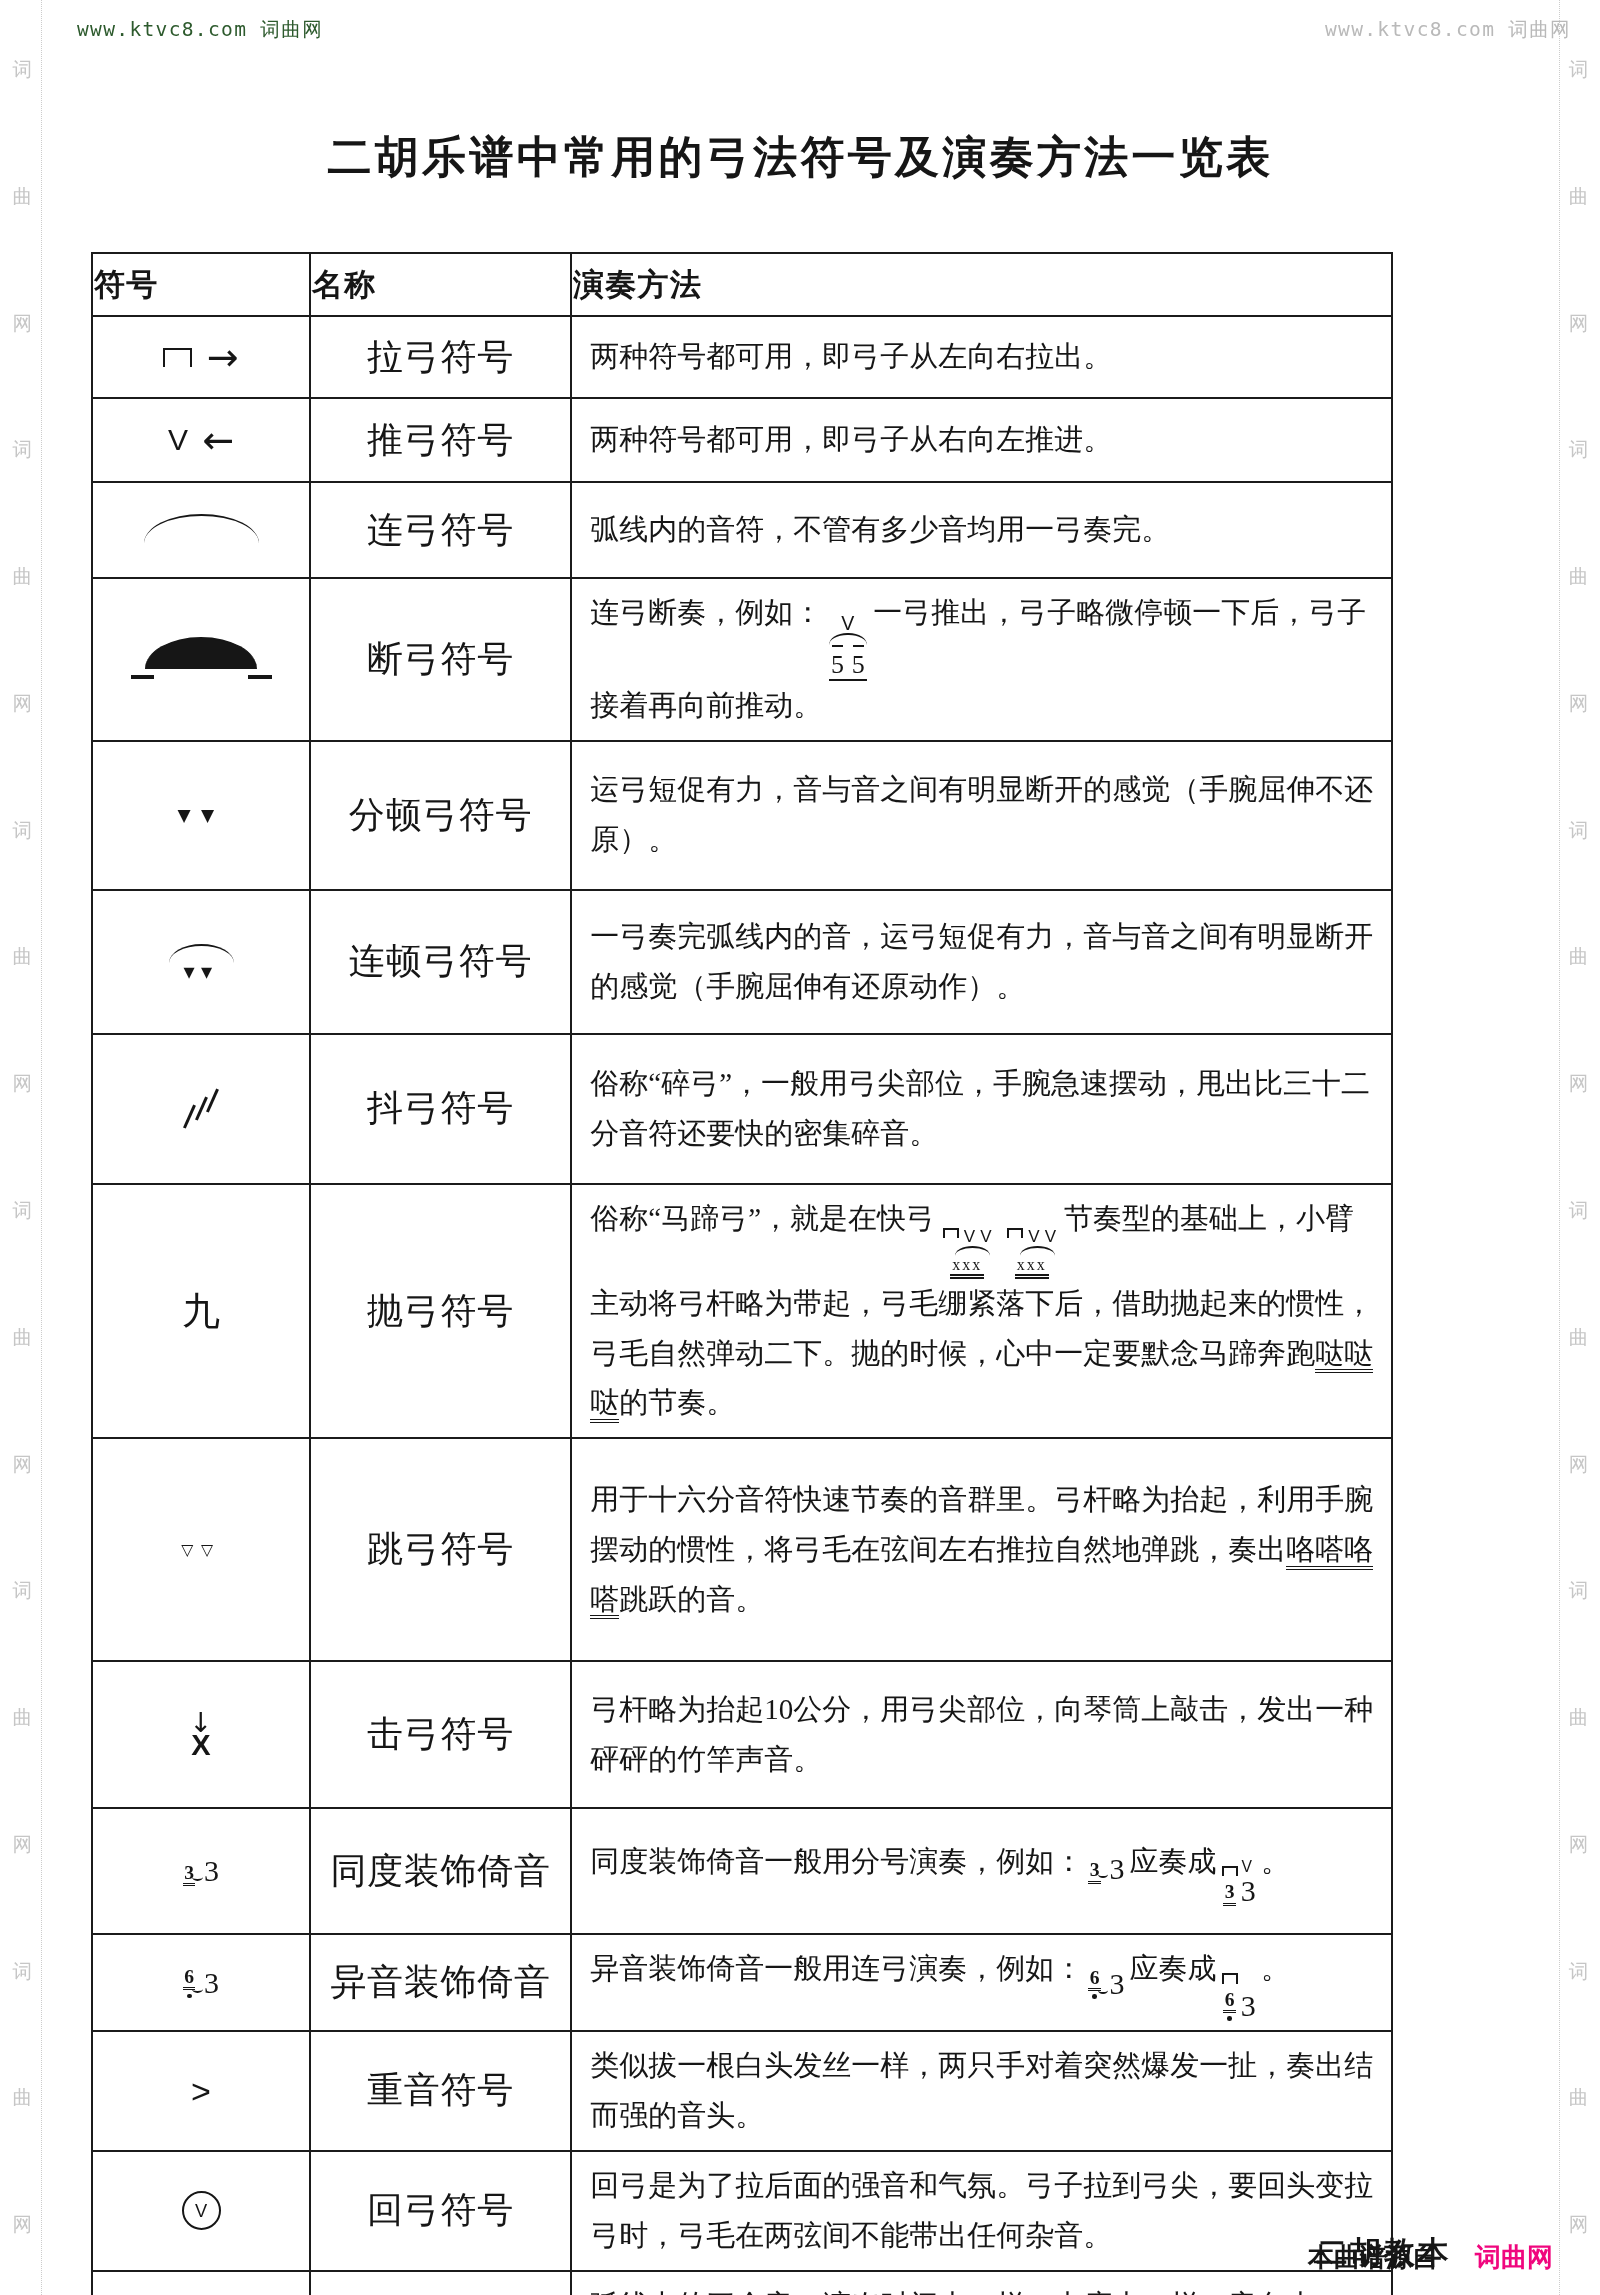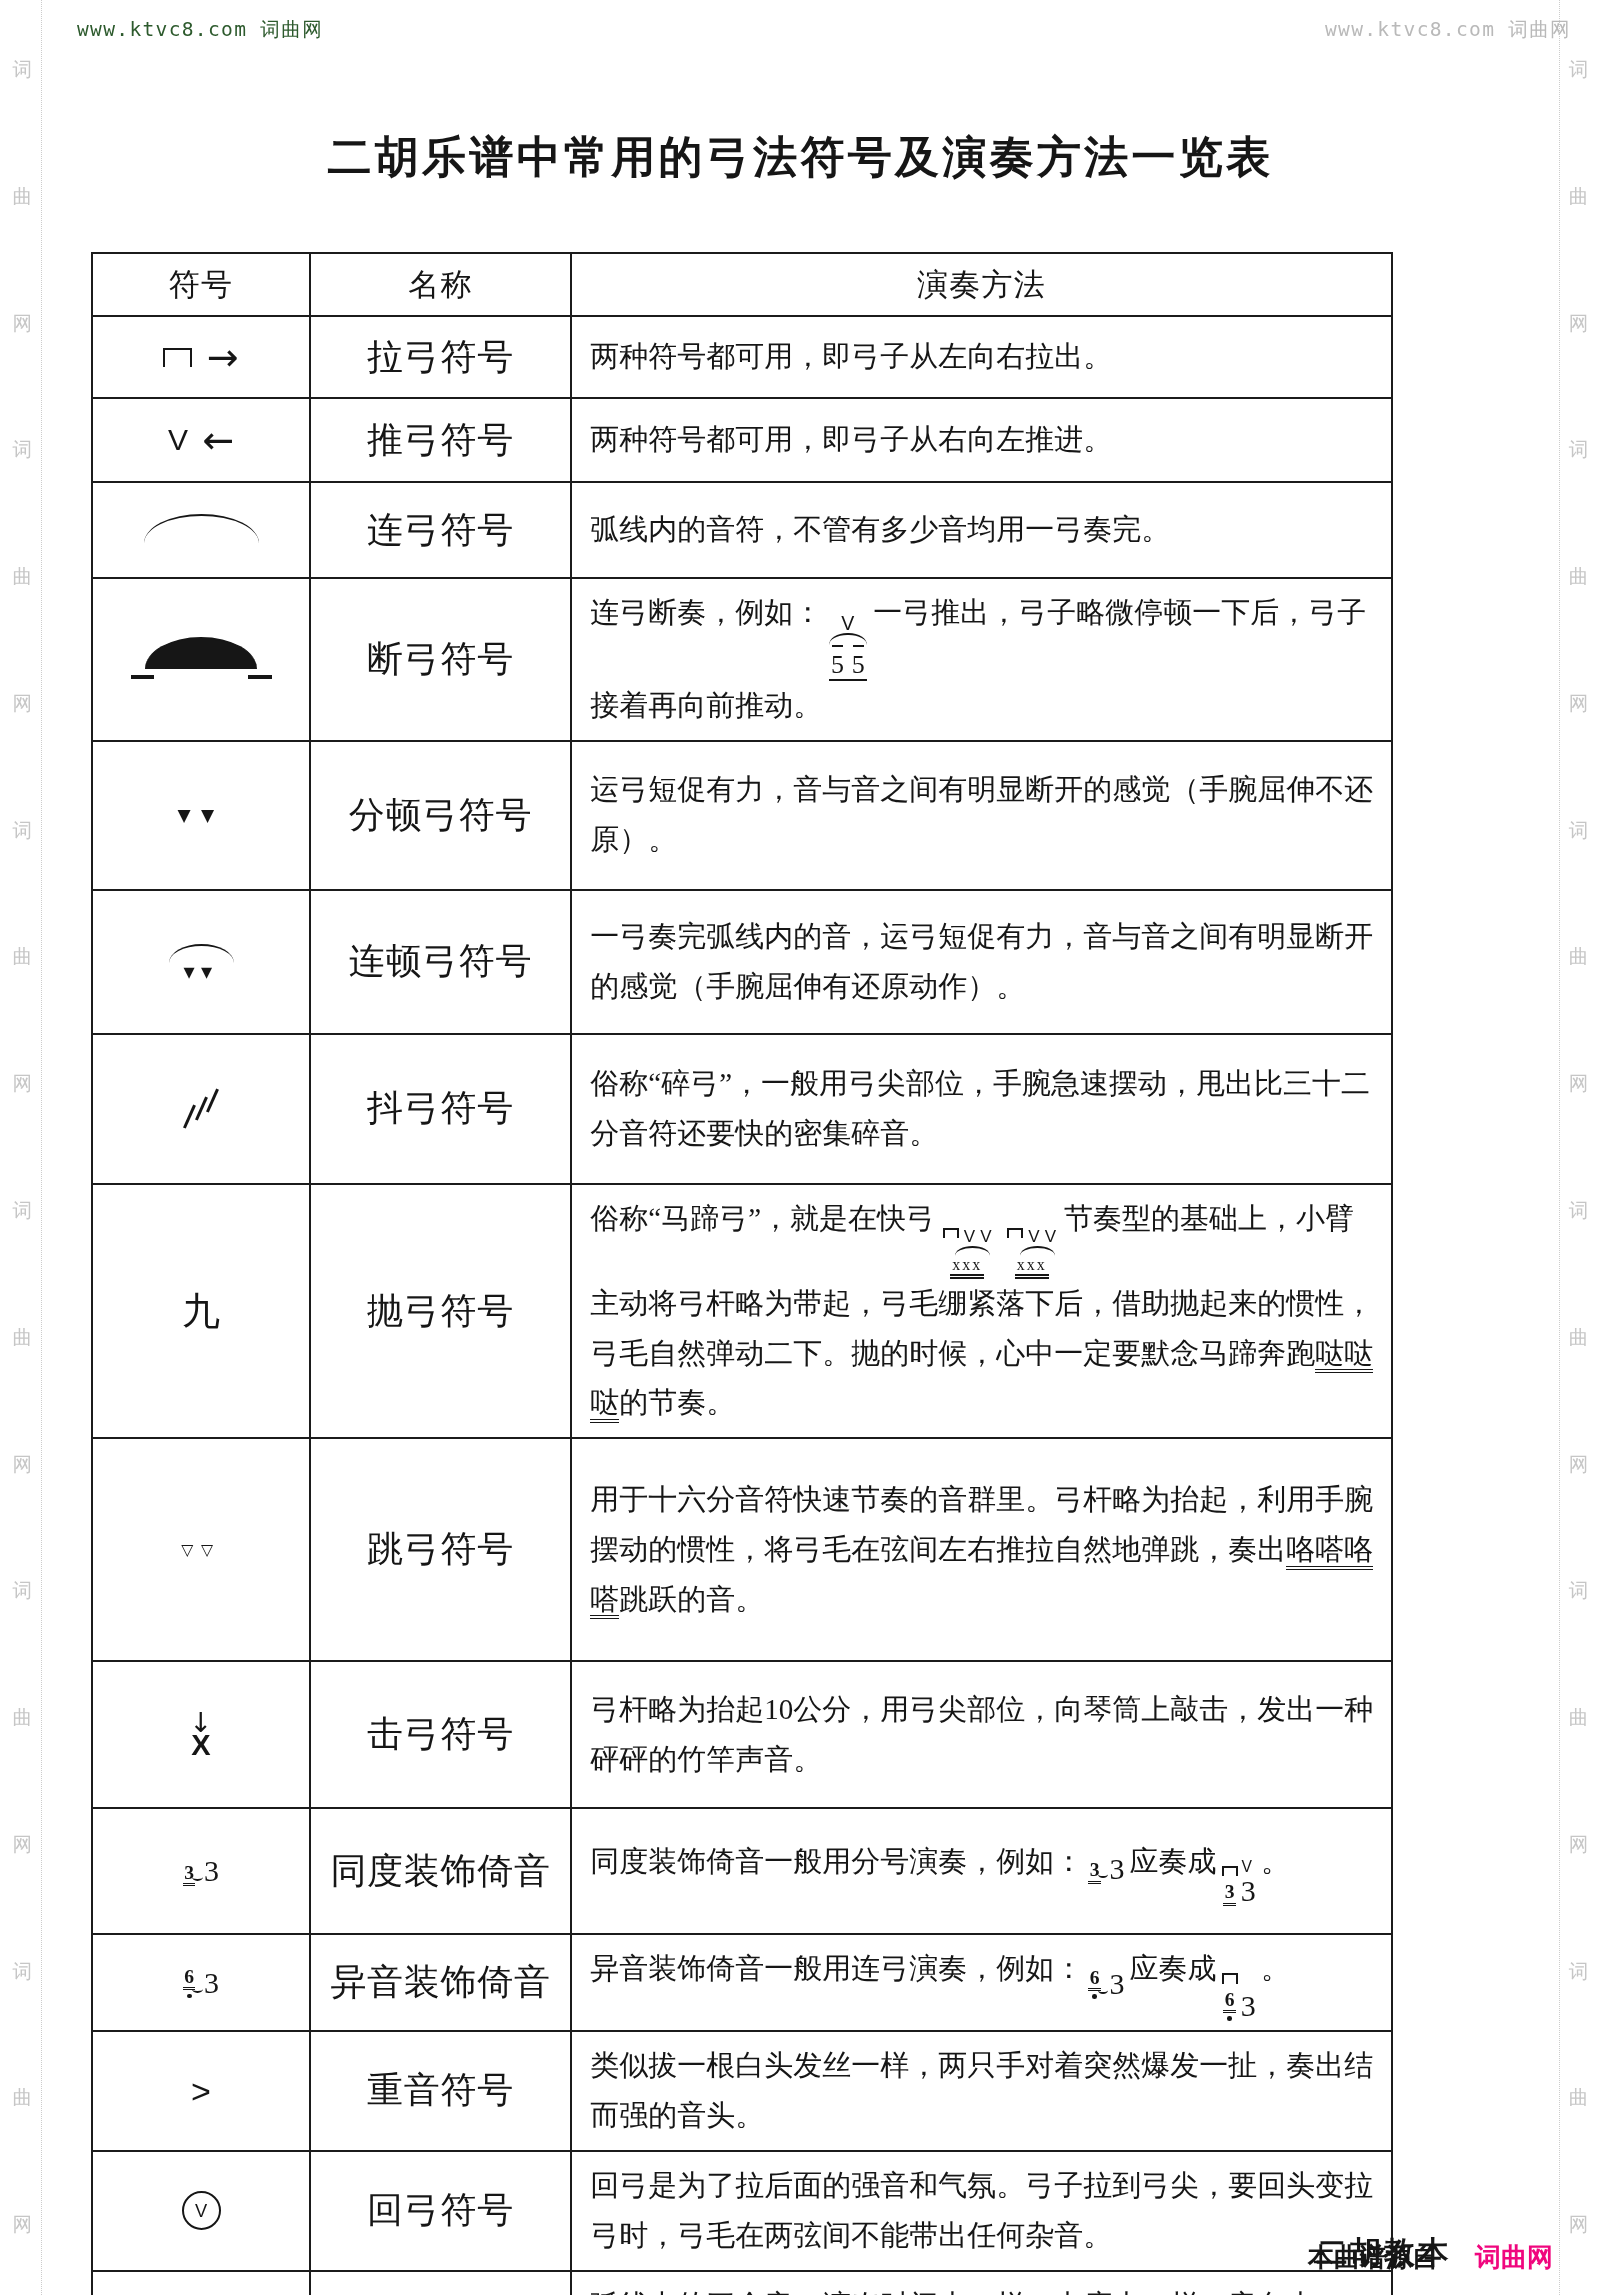--- a/index.html
+++ b/index.html
@@ -22,21 +22,21 @@
   #title{position:absolute;top:128px;left:0;width:100%;text-align:center;
          font-family:"Liberation Sans","DejaVu Sans",sans-serif;
          font-weight:bold;font-size:44px;letter-spacing:3.3px;}
 
   
   #bow-table{position:absolute;left:91px;top:252px;width:1300px;
              border-collapse:collapse;table-layout:fixed;}
   #bow-table col.c1{width:218px;} #bow-table col.c2{width:261px;} #bow-table col.c3{width:821px;}
   #bow-table th,#bow-table td{border:2px solid #1b1b1b;vertical-align:middle;}
   #bow-table thead tr{height:63px;}
-  #bow-table thead th{font-weight:normal;font-size:31px;text-align:center;letter-spacing:1.3px;}
+  #bow-table thead th{font-weight:bold;font-size:31px;text-align:left;letter-spacing:1.3px;}
   #bow-table tbody tr:nth-child(1){height:82px;}
   #bow-table tbody tr:nth-child(2){height:84px;}
   #bow-table tbody tr:nth-child(3){height:96px;}
   #bow-table tbody tr:nth-child(4){height:146px;}
   #bow-table tbody tr:nth-child(5){height:149px;}
   #bow-table tbody tr:nth-child(6){height:144px;}
   #bow-table tbody tr:nth-child(7){height:150px;}
   #bow-table tbody tr:nth-child(8){height:118px;}
   #bow-table tbody tr:nth-child(9){height:223px;}
   #bow-table tbody tr:nth-child(10){height:147px;}

